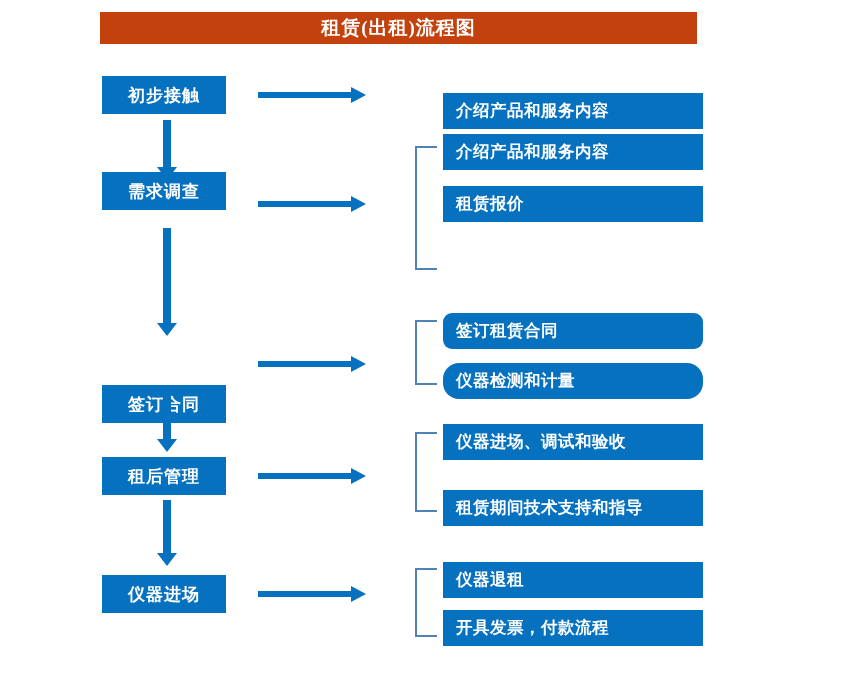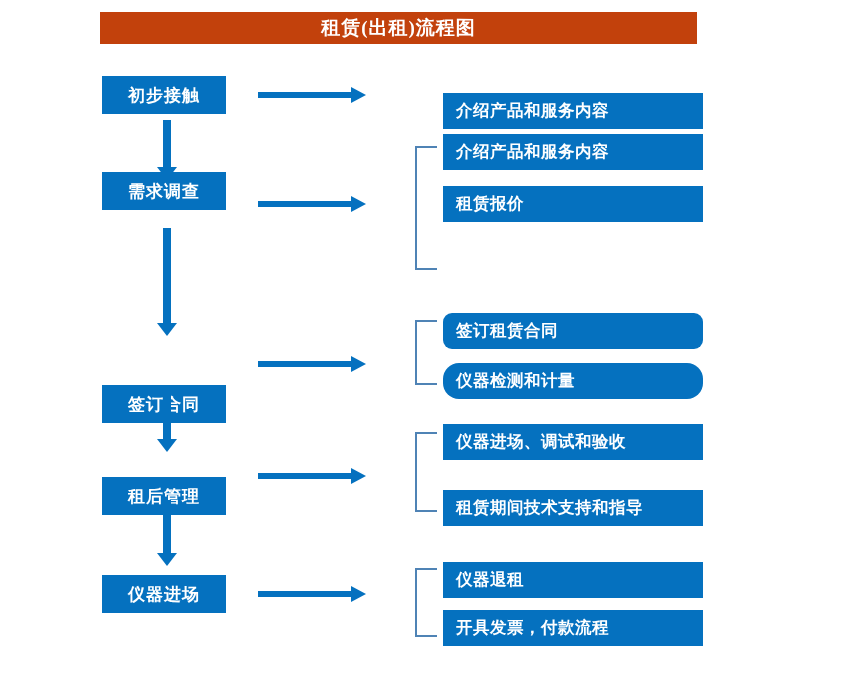--- a/index.html
+++ b/index.html
@@ -183,21 +183,21 @@
 
   <div class="box detail" style="top:313px;border-radius:9px;">签订租赁合同</div>
 
   <div class="box detail" style="top:363px;border-radius:16px;">仪器检测和计量</div>
 
   <div class="v-arrow" style="top:388px; height:64px;">
     <div class="shaft" style="height:52px;"></div>
     <div class="head" style="top:51px;"></div>
   </div>
 
-  <div class="box stage" style="top:457px;margin-top:20px;">租后管理</div>
+  <div class="box stage" style="top:457px;">租后管理</div>
 
   <div class="h-arrow" style="left:258px; top:468px;">
     <div class="shaft"></div>
     <div class="head"></div>
   </div>
 
   <div class="bracket" style="top:432px; height:80px;"></div>
 
   <div class="box detail" style="top:424px;">仪器进场、调试和验收</div>
 

